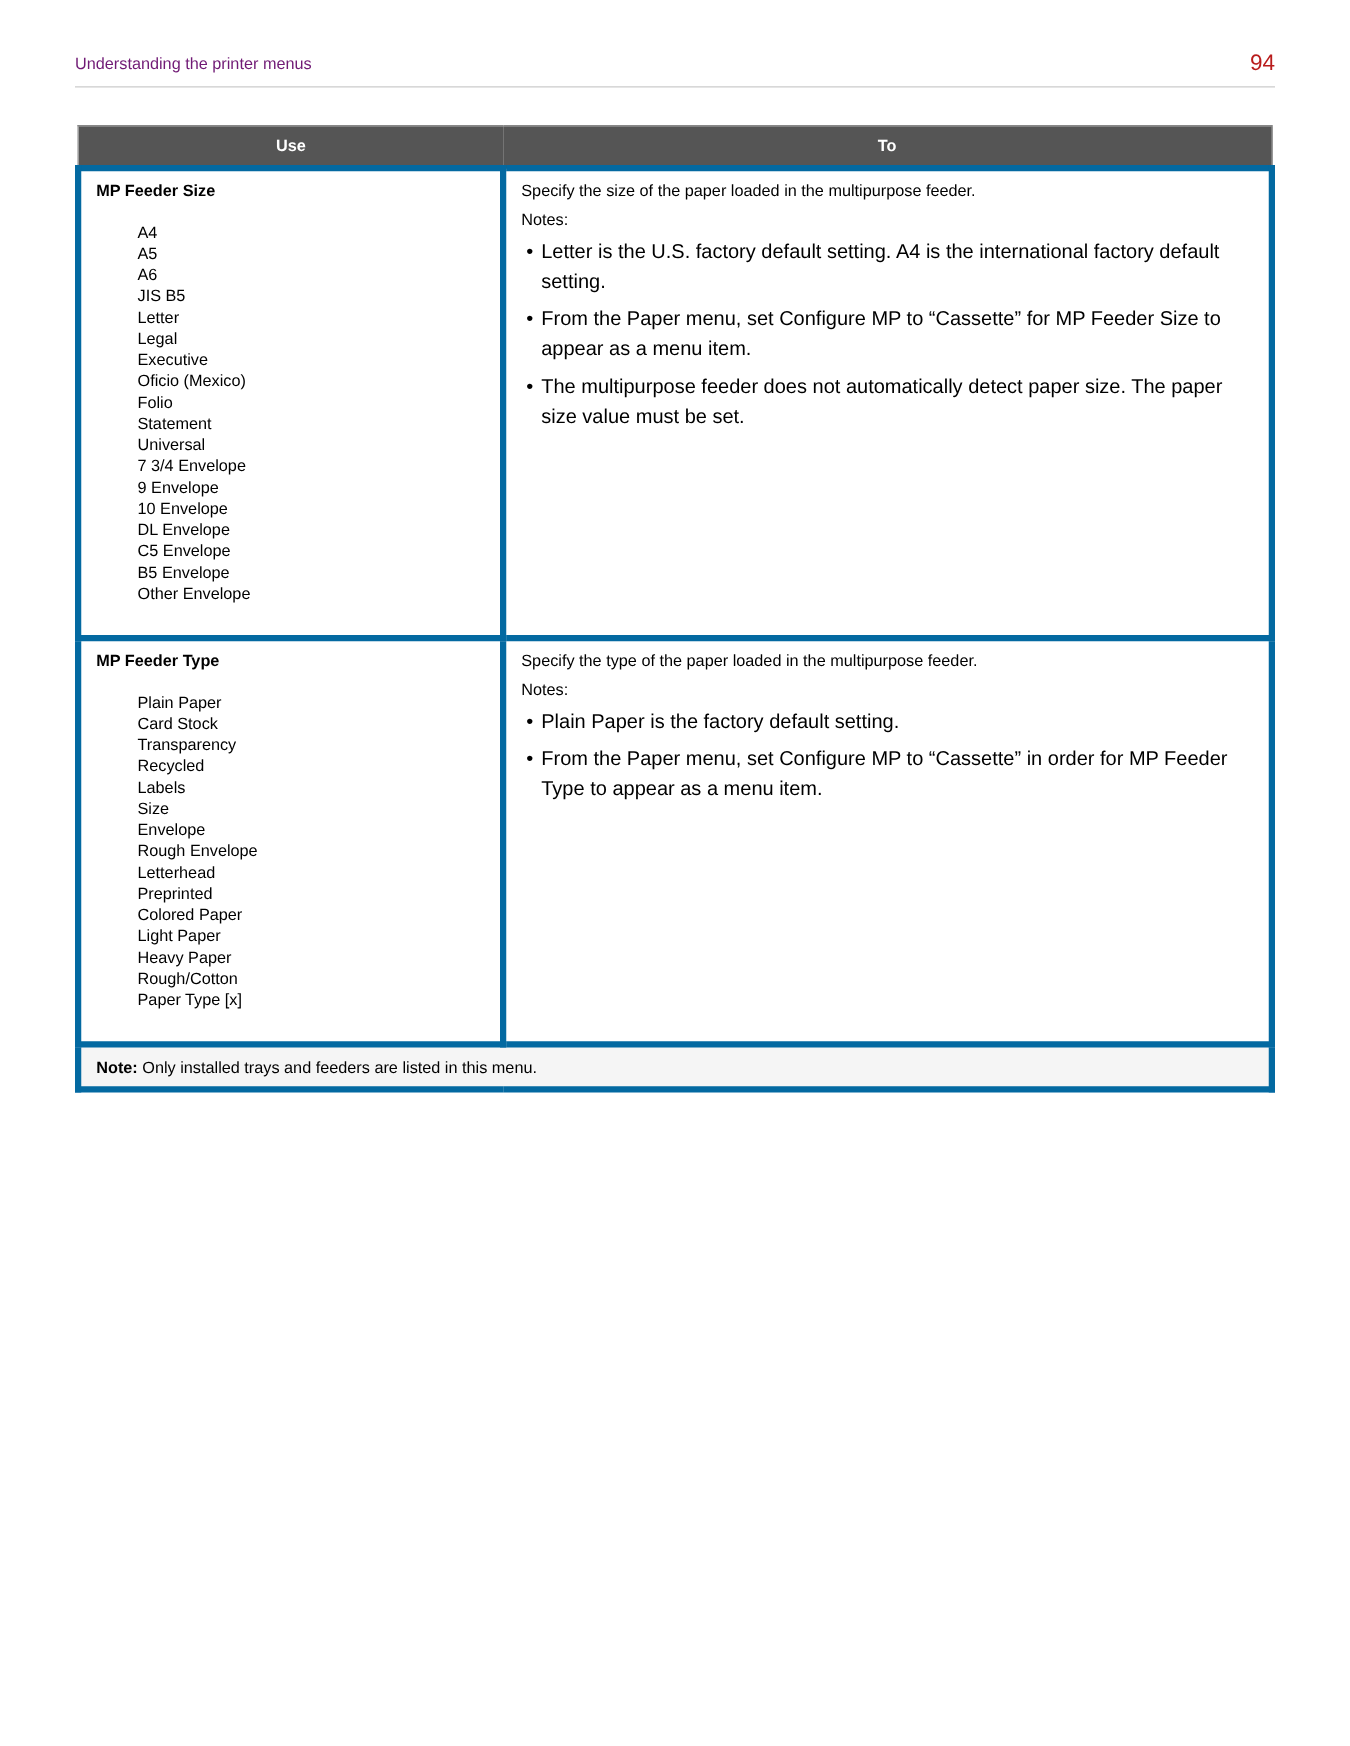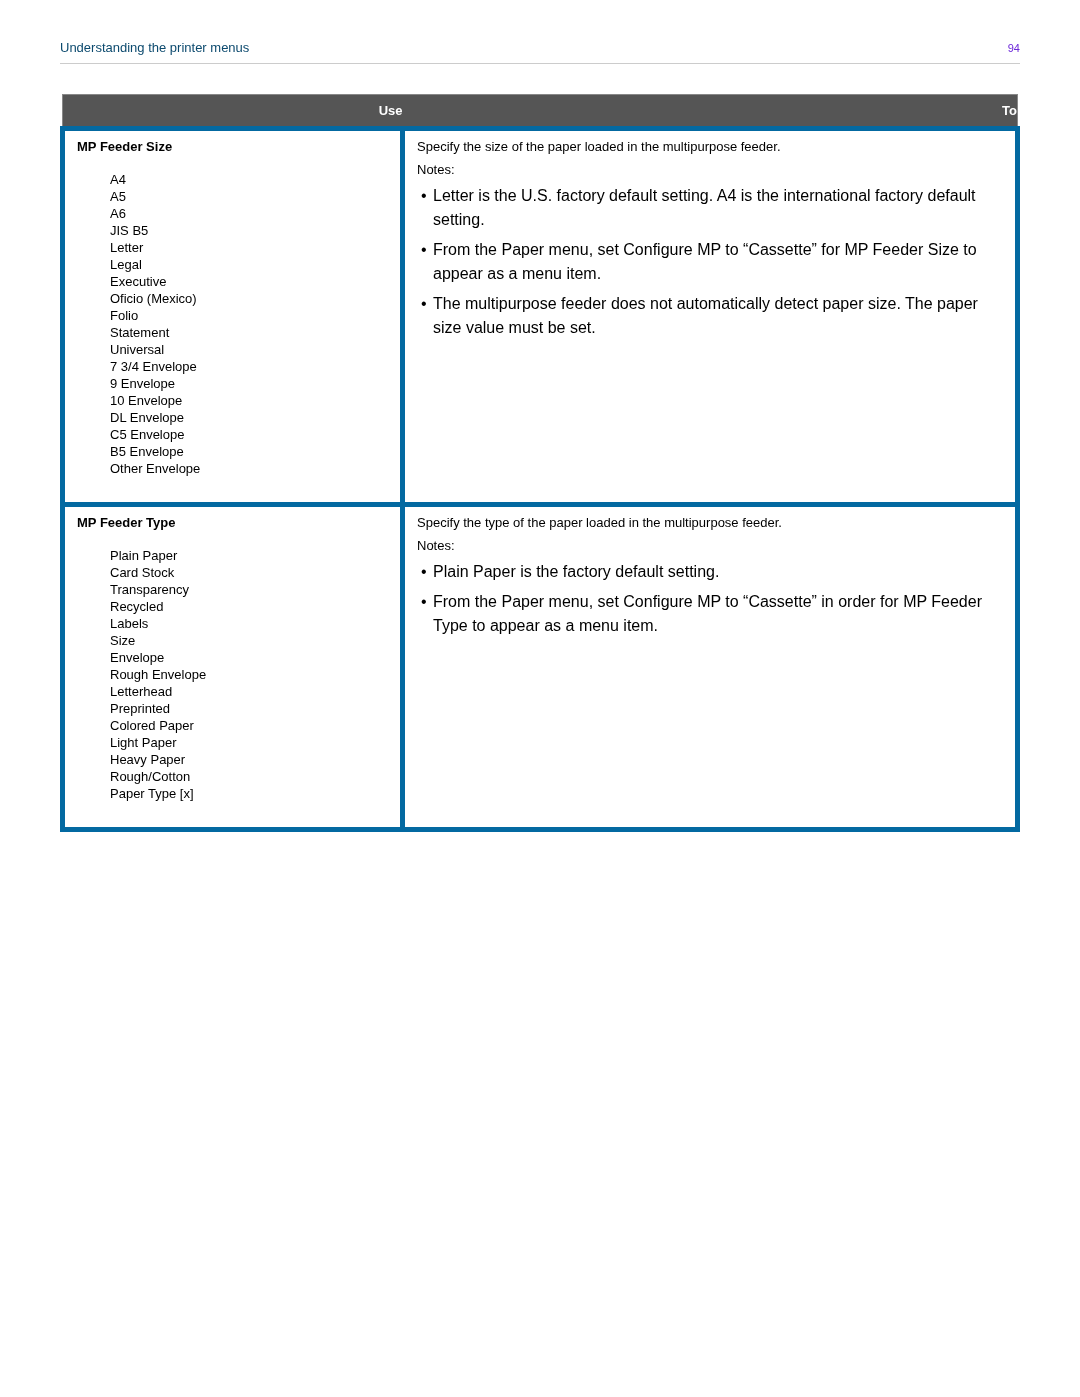--- a/index.html
+++ b/index.html
@@ -22,40 +22,40 @@
       display: flex;
       justify-content: space-between;
       align-items: center;
       margin-bottom: 30px;
       padding-bottom: 8px;
       border-bottom: 1px solid #cccccc;
     }
 
     .page-header-title {
       font-size: 13px;
-      color: #0c4a6e;
+      color: #701a75;
     }
 
     .page-number {
-      font-size: 11px;
-      color: #6d28d9;
+      font-size: 18px;
+      color: #b91c1c;
     }
 
     .main-table {
       width: 100%;
       border-collapse: collapse;
       border: 1px solid #888;
     }
 
     .main-table th {
       background-color: #555555;
       color: #ffffff;
       font-weight: bold;
-      padding: 8px 0;
-      text-align: right;
+      padding: 8px 12px;
+      text-align: center;
       font-size: 13px;
     }
 
     .main-table td {
       padding: 8px 12px;
       vertical-align: top;
       border: 5px solid #0369a1;
       font-size: 13px;
     }
 
@@ -186,14 +186,17 @@
         </td>
         <td>
           <div>Specify the type of the paper loaded in the multipurpose feeder.</div>
           <div class="notes-label">Notes:</div>
           <ul class="notes-list">
             <li>Plain Paper is the factory default setting.</li>
             <li>From the Paper menu, set Configure MP to “Cassette” in order for MP Feeder Type to appear as a menu item.</li>
           </ul>
         </td>
       </tr>
+      <tr class="footer-row">
+        <td colspan="2"><span class="bold">Note:</span><span> Only installed trays and feeders are listed in this menu.</span></td>
+      </tr>
     </tbody>
 </table>
 
 </body></html>

